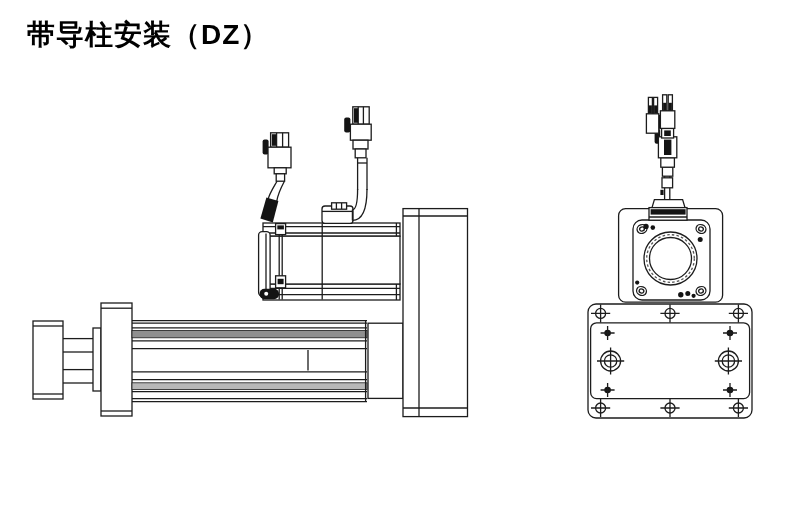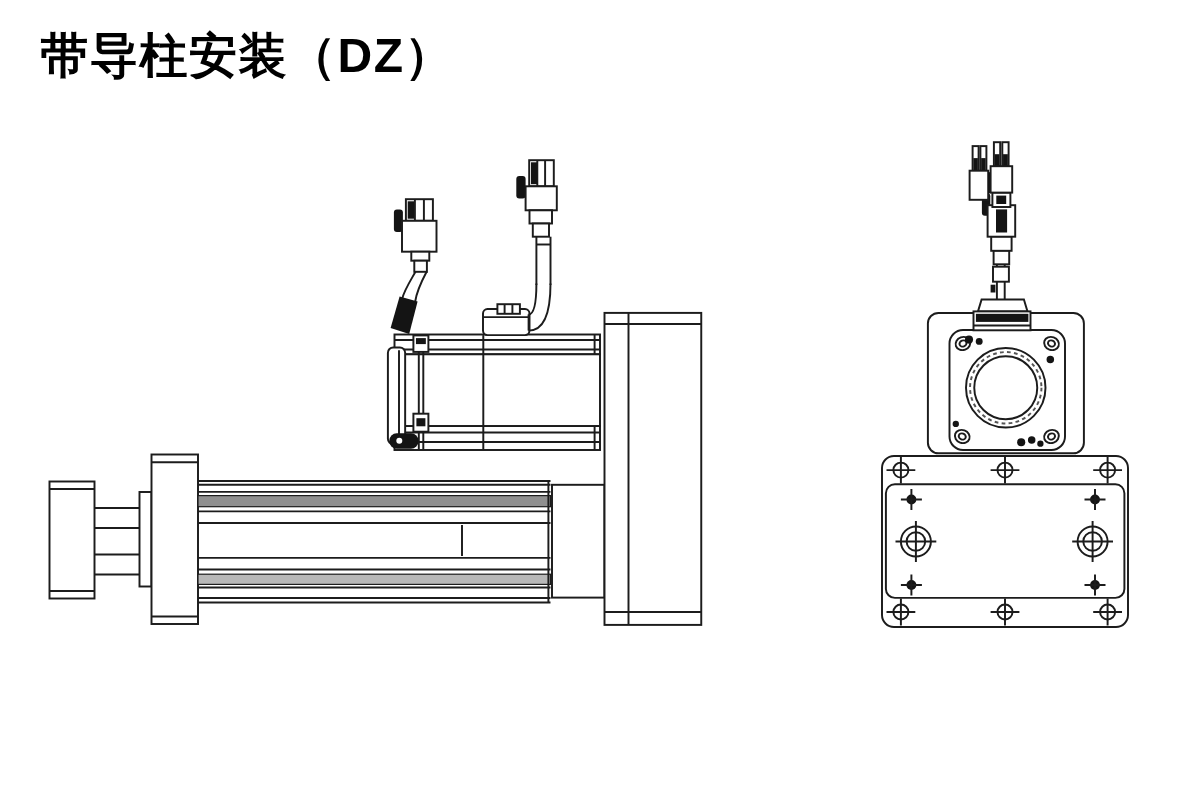--- a/index.html
+++ b/index.html
@@ -5,21 +5,21 @@
   html,body{margin:0;padding:0;background:#fff;}
   .page{
     position:relative;
     width:790px;height:525px;
     background:var(--background,#ffffff);
     overflow:hidden;
     font-family:"Liberation Sans","DejaVu Sans",sans-serif;
   }
   .title{
     position:absolute;left:27px;top:16px;margin:0;
-    font-size:32px;font-weight:900;letter-spacing:1px;
+    font-size:28px;font-weight:900;letter-spacing:1px;
     color:var(--title,#000);white-space:nowrap;
   }
   .drawing{position:absolute;left:0;top:0;}
   .ln{fill:none;stroke:var(--line,#1c1c1c);stroke-width:1.3;}
   .wt{fill:#ffffff;stroke:var(--line,#1c1c1c);stroke-width:1.3;}
   .dk{fill:var(--dark,#141414);stroke:none;}
   .shade-d{fill:var(--shade-dark,#8f8f8f);stroke:var(--line,#1c1c1c);stroke-width:0.8;}
   .shade-l{fill:var(--shade-light,#b8b8b8);stroke:var(--line,#1c1c1c);stroke-width:0.8;}
 </style>
 </head>

